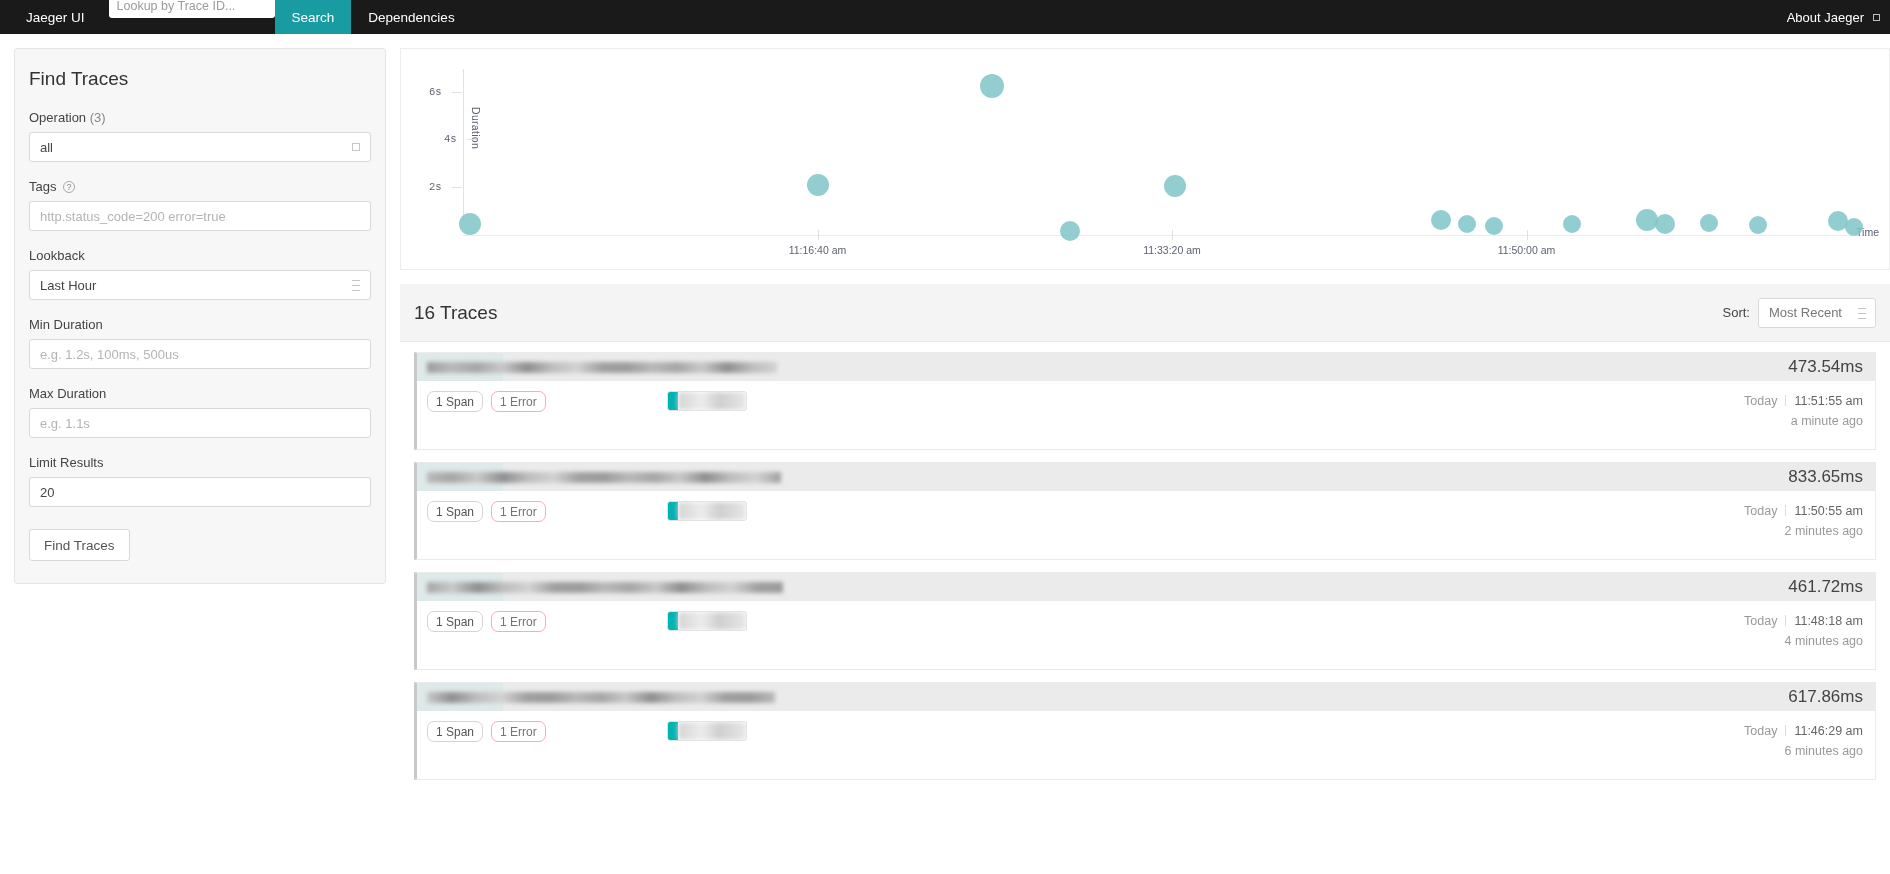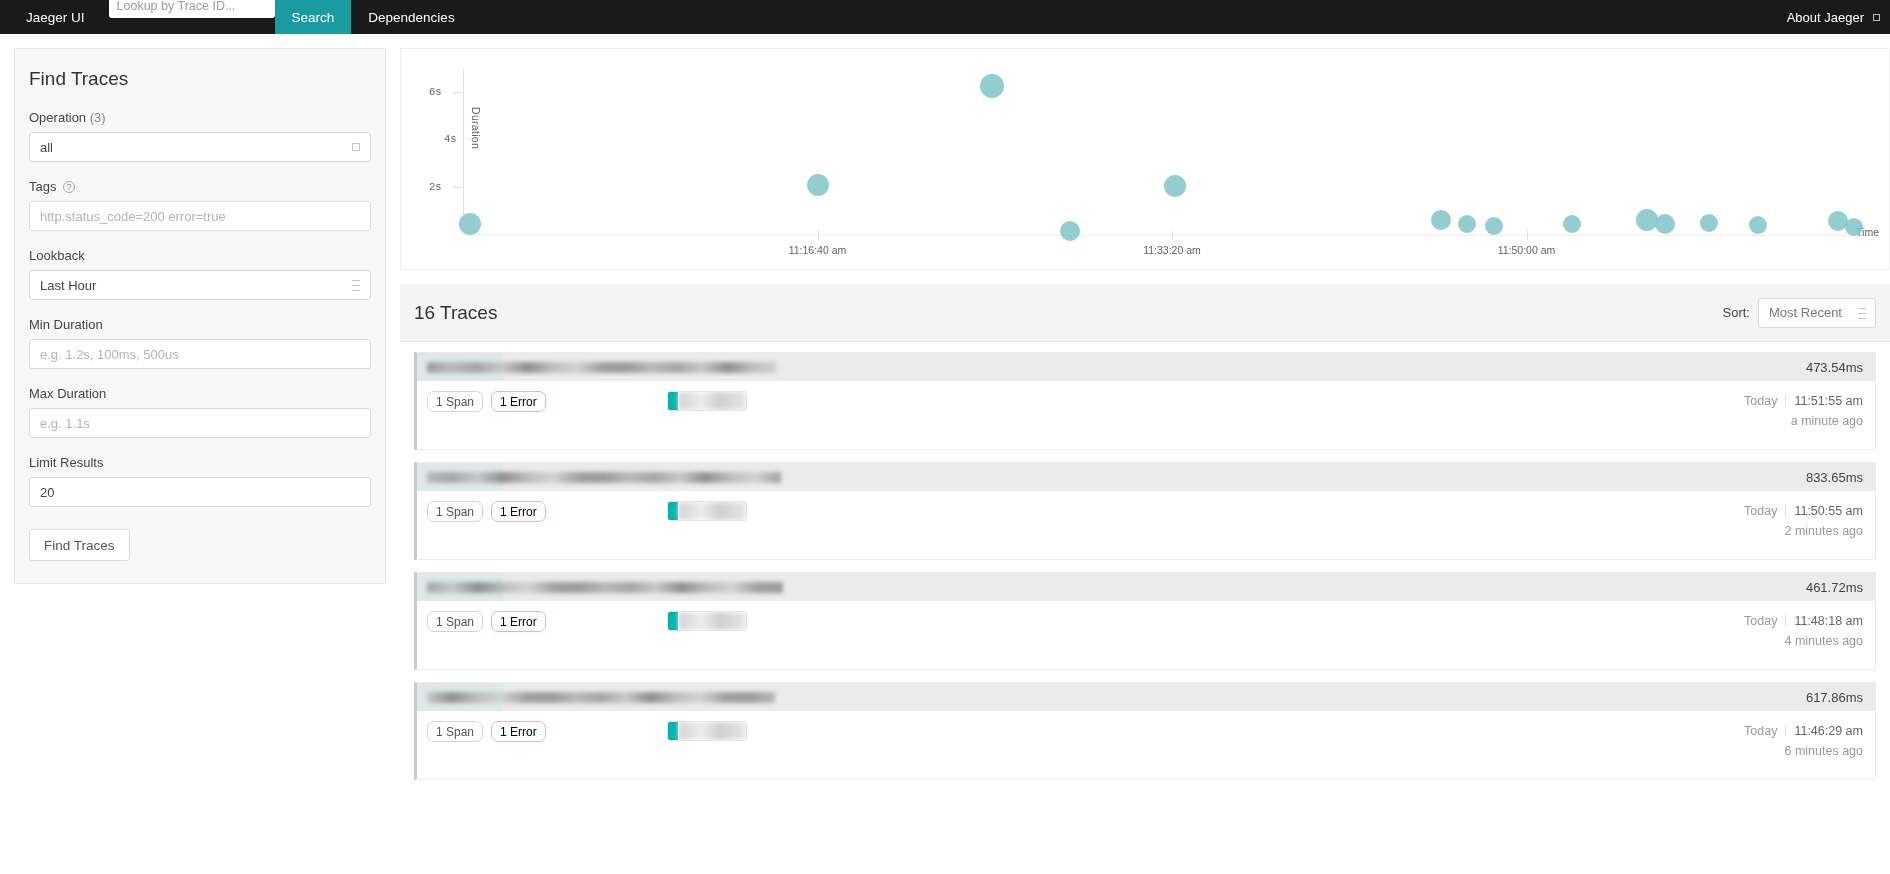--- a/index.html
+++ b/index.html
@@ -258,38 +258,38 @@
     width: 86px; background: #d9e8e8; opacity: 0.75;
   }
   .trace-title-blur {
     position: relative;
     height: 11px; flex: 0 0 auto;
     filter: blur(2.2px);
     border-radius: 1px;
   }
   .trace-dur {
     margin-left: auto;
-    font-size: 13px; color: #444;
+    font-size: 17px; color: #444;
     position: relative;
     white-space: nowrap;
   }
   .trace-bottom {
     display: flex; align-items: flex-start;
     padding: 10px 12px 12px 10px;
     min-height: 68px;
   }
   .pill {
     display: inline-flex; align-items: center;
     height: 21px; padding: 0 8px;
     border: 1px solid #d4d4d4; border-radius: 7px;
     font-size: 12px; color: #555;
     background: #fff;
     margin-right: 8px;
   }
-  .pill.error { border-color: #f1b0b0; color: #000000; }
+  .pill.error { border-color: #f1b0b0; color: #737373; }
   .svc-chip {
     margin-left: 113px;
     display: inline-flex; align-items: stretch;
     height: 20px;
     border: 1px solid #e2e2e2;
     border-radius: 3px;
     overflow: hidden;
     background: #fff;
   }
   .svc-chip .swatch { width: 10px; background: #00b3b3; }

